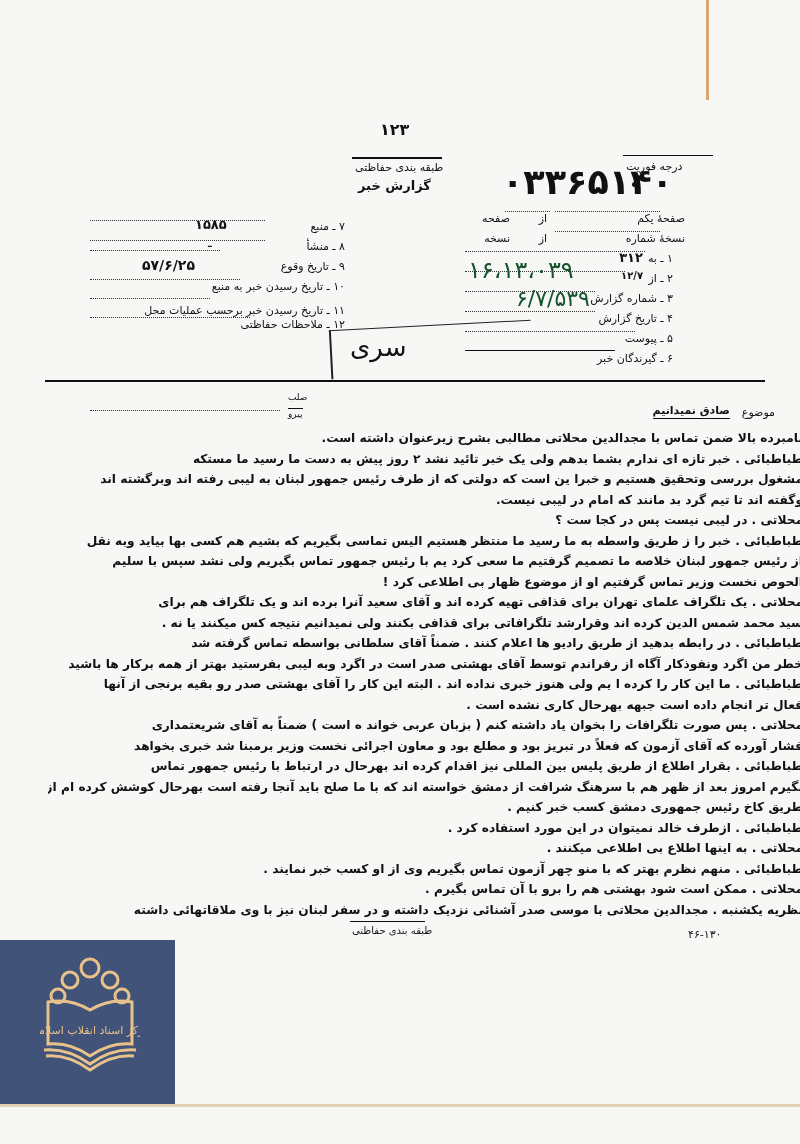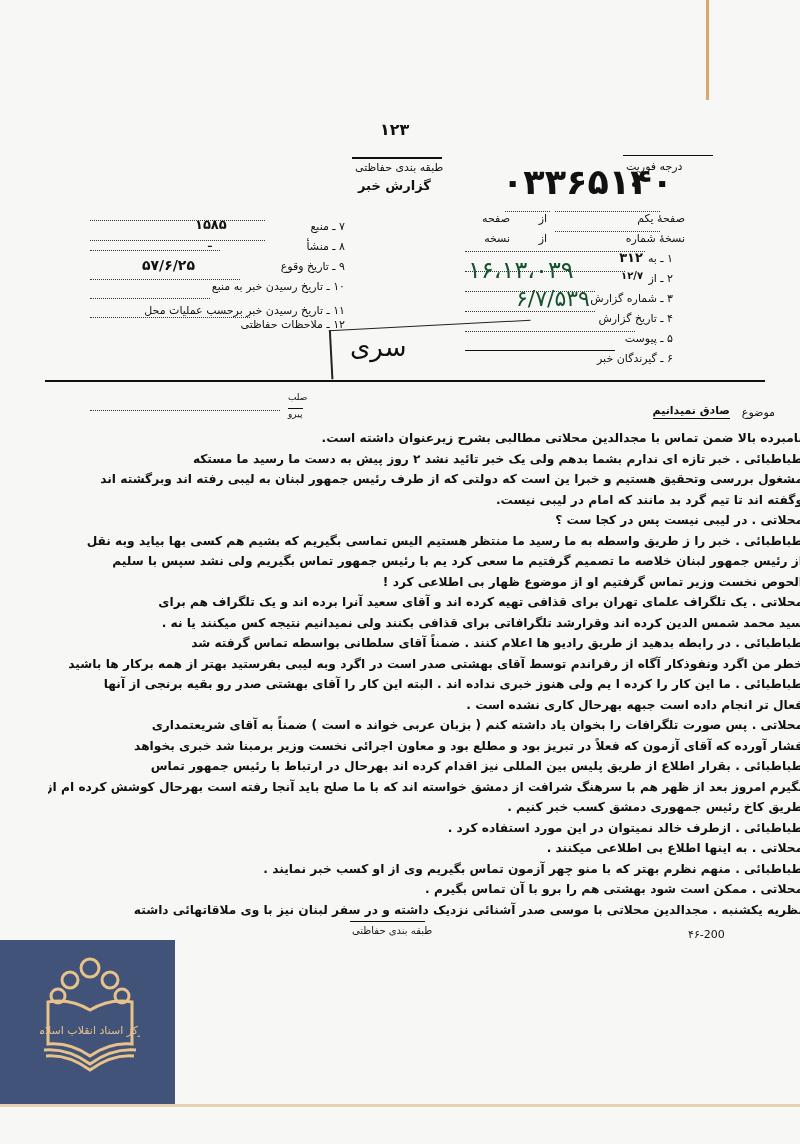--- a/index.html
+++ b/index.html
@@ -144,21 +144,21 @@
       <p>طریق کاخ رئیس جمهوری دمشق کسب خبر کنیم .</p>
       <p>طباطبائی . ازطرف خالد نمیتوان در این مورد استفاده کرد .</p>
       <p>محلاتی . به اینها اطلاع بی اطلاعی میکنند .</p>
       <p>طباطبائی . منهم نظرم بهتر که با منو چهر آزمون تماس بگیریم وی از او کسب خبر نمایند .</p>
       <p>محلاتی . ممکن است شود بهشتی هم را برو با آن تماس بگیرم .</p>
       <p>نظریه یکشنبه . مجدالدین محلاتی با موسی صدر آشنائی نزدیک داشته و در سفر لبنان نیز با وی ملاقاتهائی داشته</p>
     </div>
 
     <div class="footer-line"></div>
     <div class="footer-class">طبقه بندی حفاظتی</div>
-    <div class="footer-code">۴۶-200</div>
+    <div class="footer-code">۴۶-۱۳۰</div>
   </div>
 
   <div class="logo-panel">
     <svg width="100" height="120" viewBox="0 0 100 120">
       <g fill="none" stroke="#e8c28a" stroke-width="3">
         <circle cx="50" cy="16" r="9"></circle>
         <circle cx="30" cy="28" r="8"></circle>
         <circle cx="70" cy="28" r="8"></circle>
         <circle cx="18" cy="44" r="7"></circle>
         <circle cx="82" cy="44" r="7"></circle>

